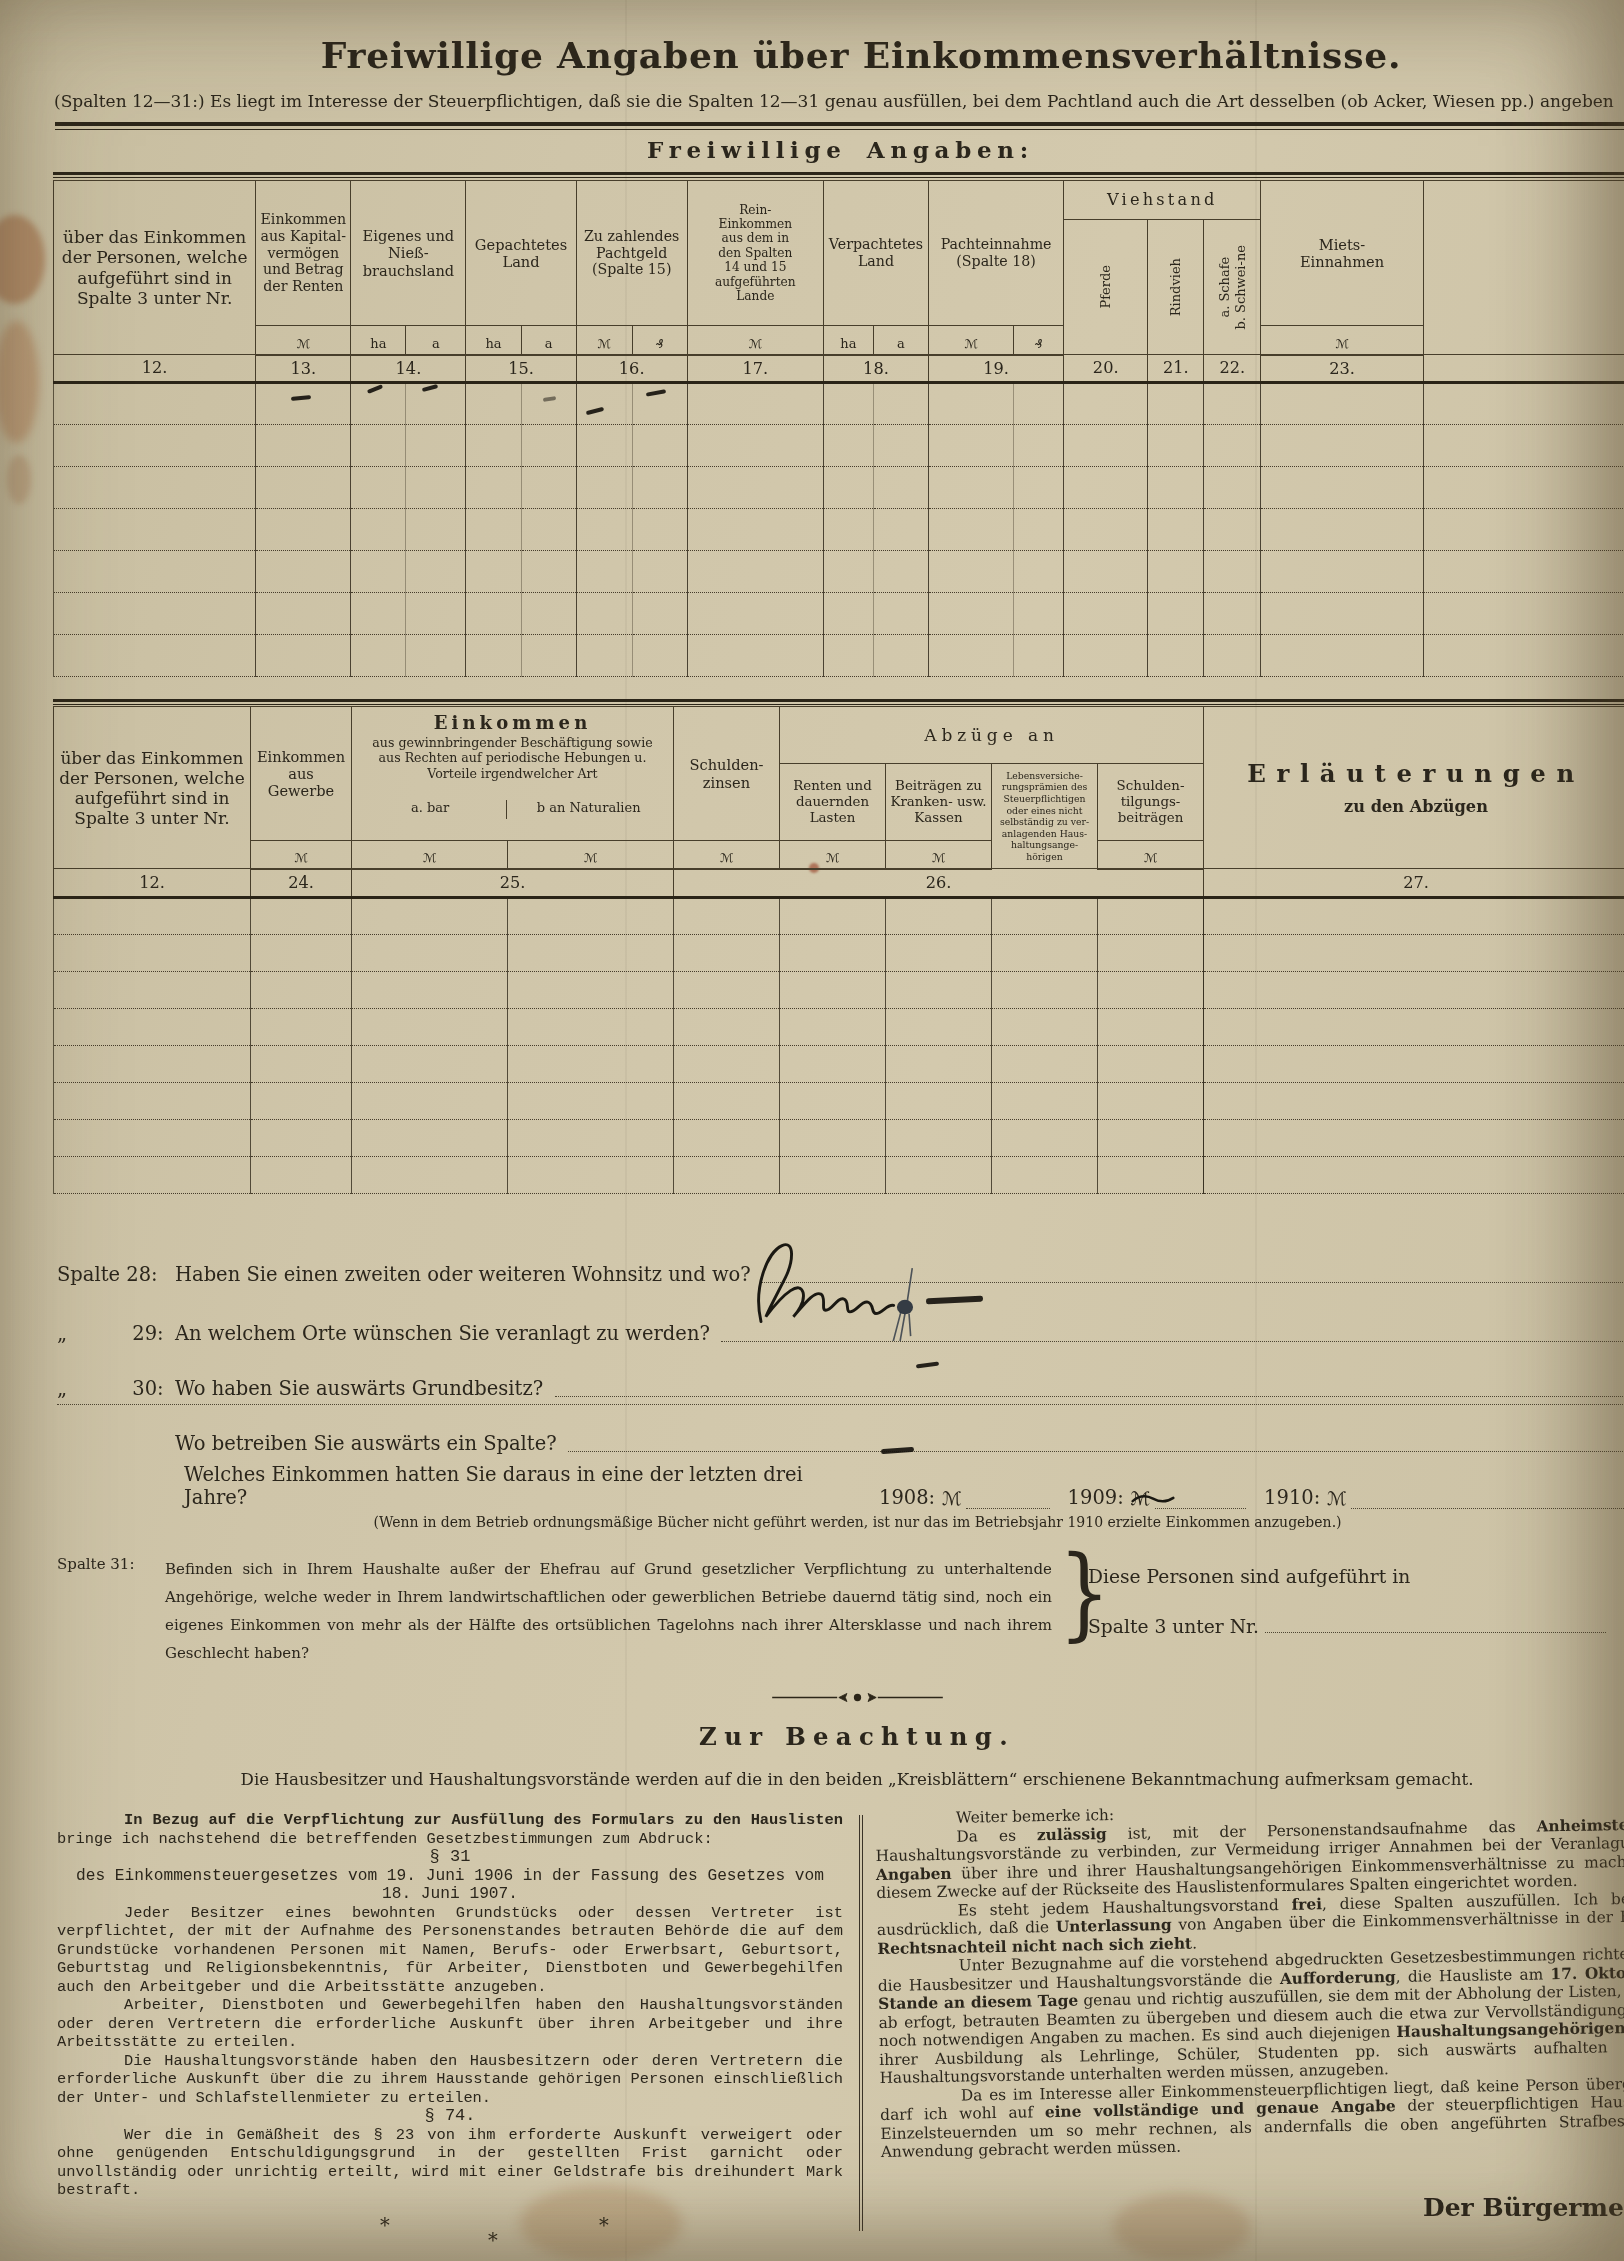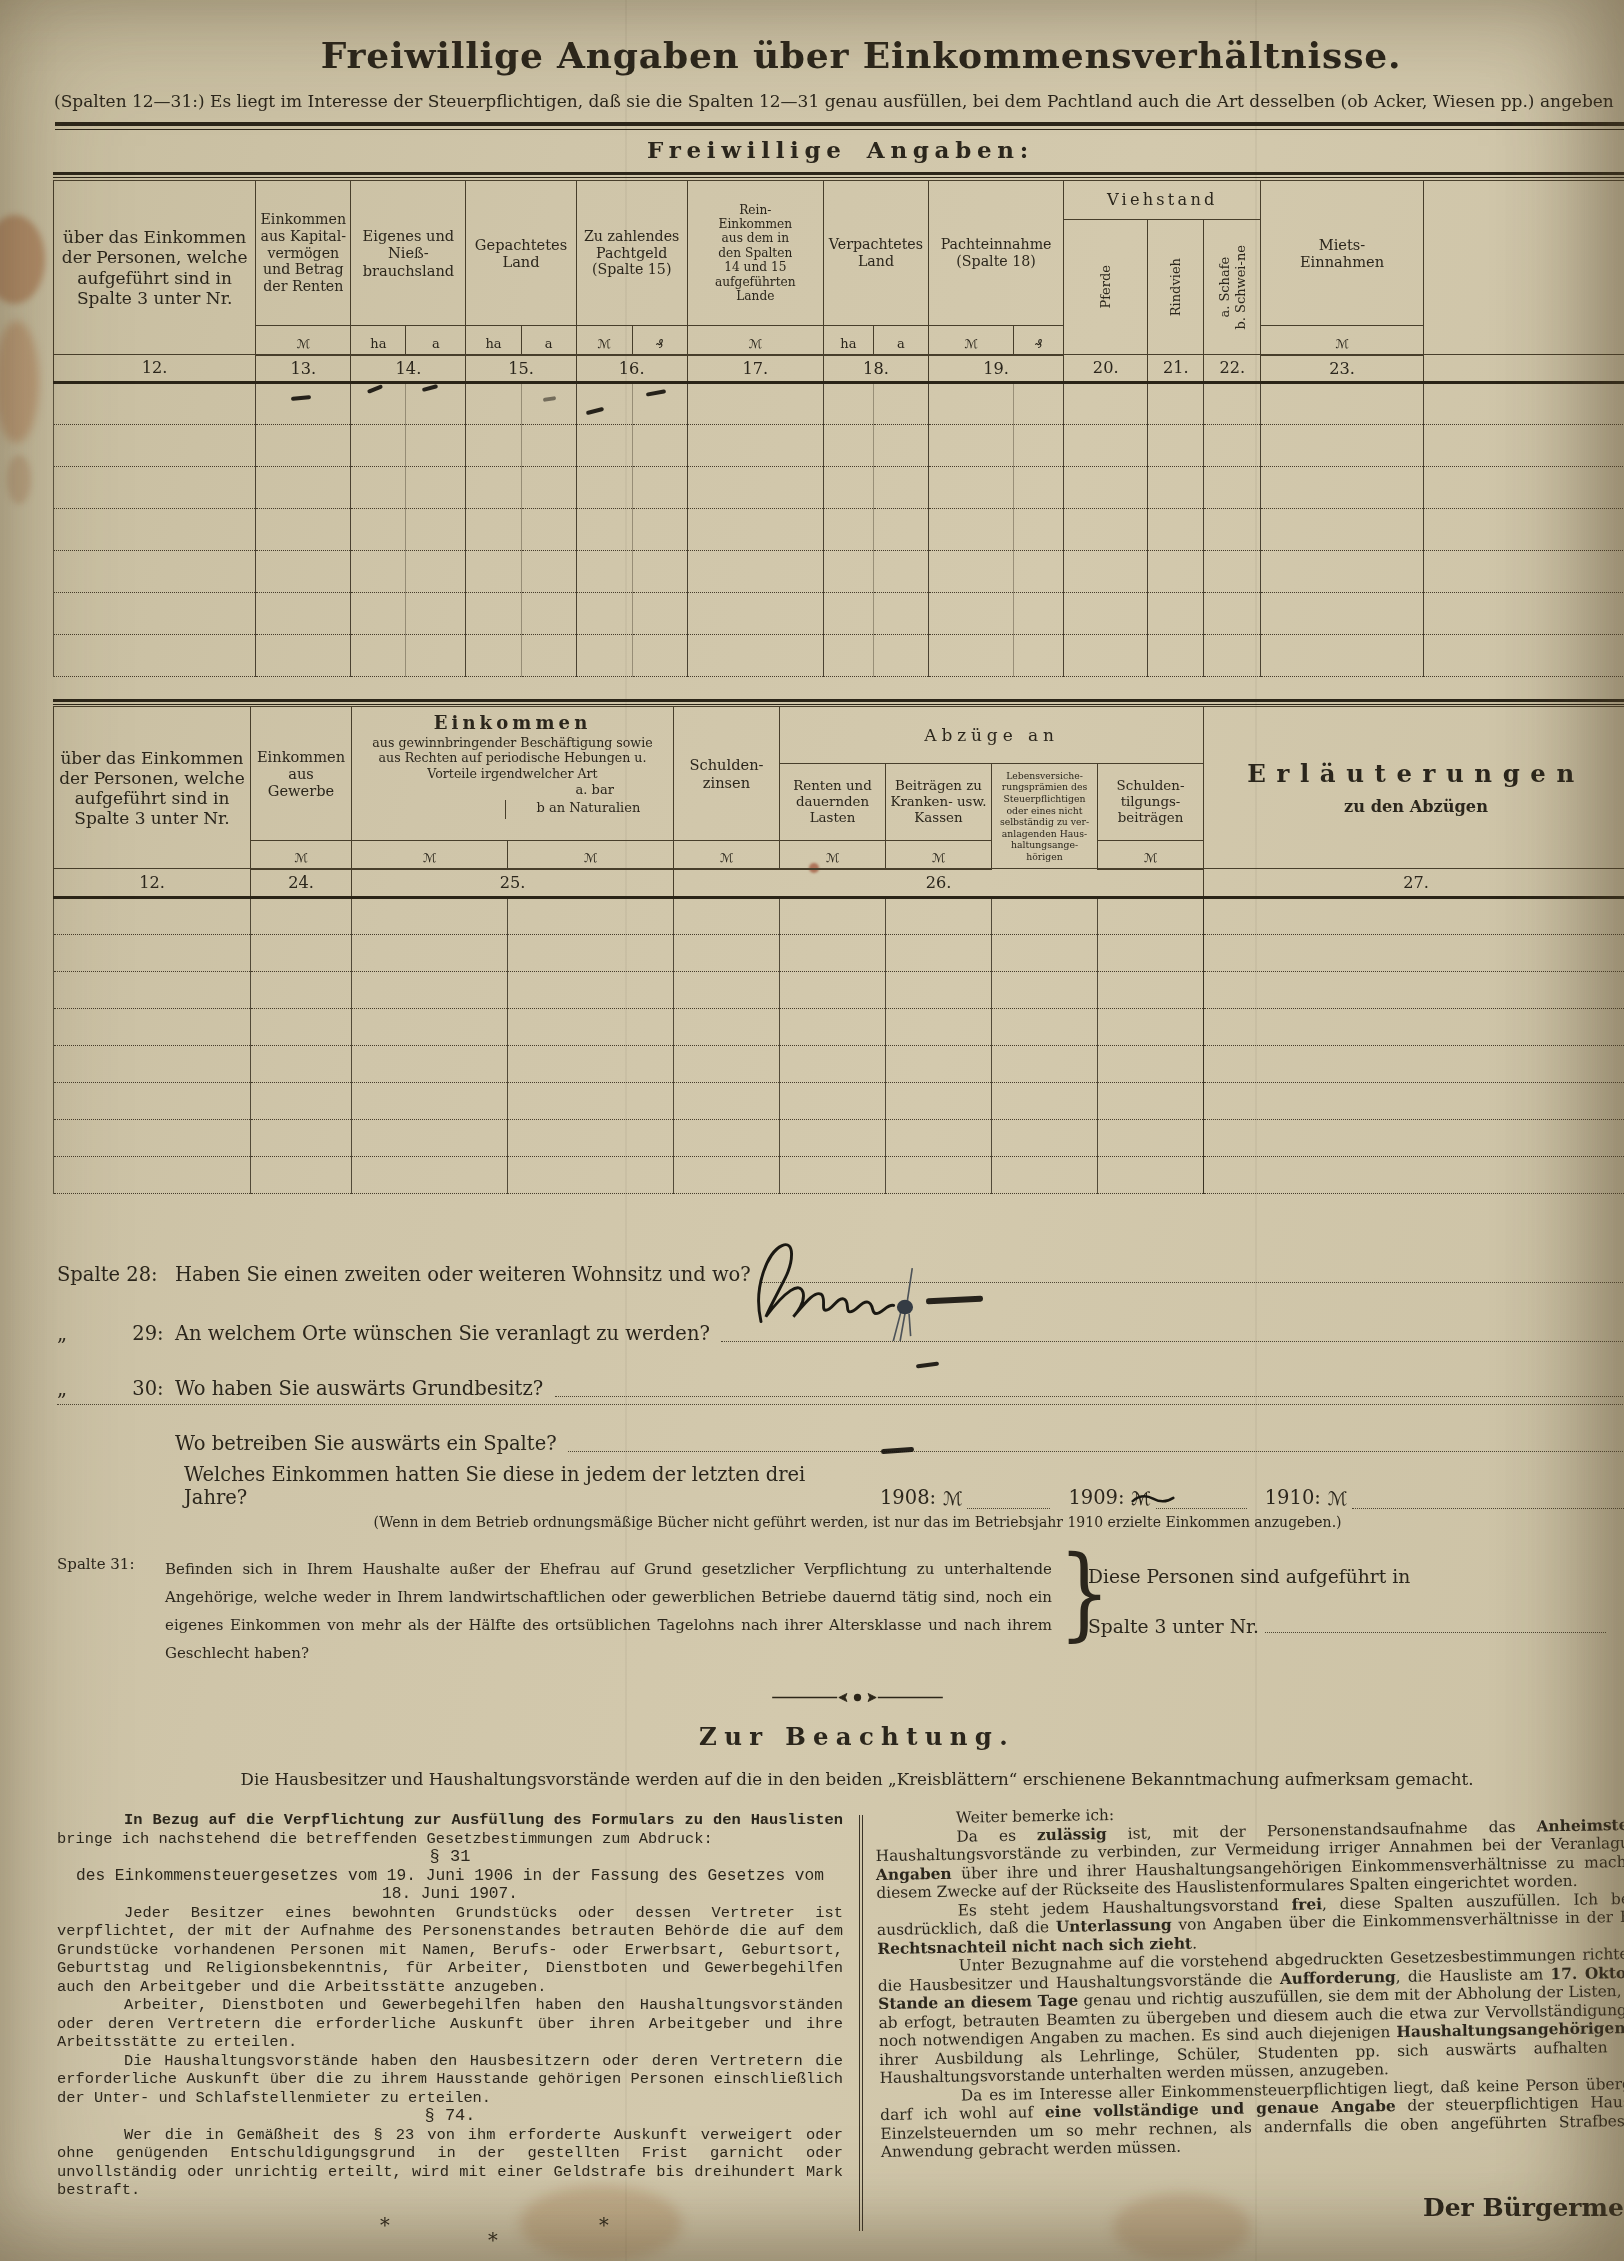--- a/index.html
+++ b/index.html
@@ -38,21 +38,21 @@
   .t1 tbody td:nth-child(6),.t1 tbody td:nth-child(8),.t1 tbody td:nth-child(9),
   .t1 tbody td:nth-child(11),.t1 tbody td:nth-child(13),.t1 tbody td:nth-child(14),
   .t1 tbody td:nth-child(15),.t1 tbody td:nth-child(16),.t1 tbody td:nth-child(17)
     {border-right:0.8px solid rgba(50,42,28,.85);}
   .t2 tbody td{border-right:0.8px solid rgba(50,42,28,.8);}
   .t2 tbody td:nth-child(9){border-right:1.6px solid rgba(40,33,20,.9);}
   .rot{writing-mode:vertical-rl;transform:rotate(180deg);font-size:13px;line-height:1.2;margin:0 auto;white-space:pre-line;max-height:128px;}
   .ein-wrap{display:flex;flex-direction:column;height:100%;}
   .ein-title{font-size:18px;font-weight:bold;letter-spacing:4.1px;padding-top:4.9px;}
   .ein-sub{font-size:12.6px;padding:1.6px 8.1px 0 8.1px;line-height:1.25;}
-  .ein-ab{display:flex;margin-top:auto;height:37px;align-items:flex-end;flex-direction:column;}
+  .ein-ab{display:flex;margin-top:auto;height:37px;align-items:flex-end;}
   .ein-ab>div{padding-bottom:3.2px;font-size:13px;}
   .ein-a{width:48%;} .ein-b{width:52%;border-left:0.8px solid #473e2b;}
   .erl-title{font-size:24.4px;font-weight:bold;letter-spacing:10.6px;}
   .erl-sub{font-size:16.2px;font-weight:bold;margin-top:8.1px;}
   
   .pen-dash{position:absolute;height:4.1px;background:#17140e;border-radius:2.4px;opacity:.92;}
   
   .qrow{position:absolute;display:flex;align-items:flex-end;font-size:19.5px;height:29px;}
   .qlabel{width:118px;flex:none;display:flex;justify-content:space-between;padding-right:11.4px;box-sizing:border-box;}
   .dots{flex:1;border-bottom:1.6px dotted #4e4633;margin:0 0 3.2px 11.4px;}
@@ -544,21 +544,21 @@
 <div class="pen-dash" style="left:916px;top:1363px;width:23px;transform:rotate(-8deg);"></div>
 <div class="abs" style="top:1404px;left:57px;width:1568px;border-bottom:1.6px dotted #4e4633;"></div>
 
 <div class="qrow" style="top:1426px;left:175px;width:1474px;">
   <span>Wo betreiben Sie auswärts ein Spalte?</span>
   <span class="dots"></span>
 </div>
 <div class="pen-dash" style="left:881px;top:1448px;width:32.5px;height:4.9px;transform:rotate(-4deg);"></div>
 
 <div class="qrow" style="top:1480px;left:184px;width:1470px;">
-  <span>Welches Einkommen hatten Sie diese in jedem der letzten drei Jahre?</span>
+  <span>Welches Einkommen hatten Sie daraus in eine der letzten drei Jahre?</span>
   <span style="margin-left:21px">1908:</span>
   <span class="mk" style="margin:0 4.9px 0 6.5px">ℳ</span>
   <span class="dotline" style="width:85px"></span>
   <span style="margin-left:18px">1909:</span>
   <span class="mk" style="margin:0 4.9px 0 6.5px">ℳ</span>
   <span class="dotline" style="width:93px"></span>
   <span style="margin-left:18px">1910:</span>
   <span class="mk" style="margin:0 4.9px 0 6.5px">ℳ</span>
   <span class="dotline" style="width:309px"></span>
 </div>

